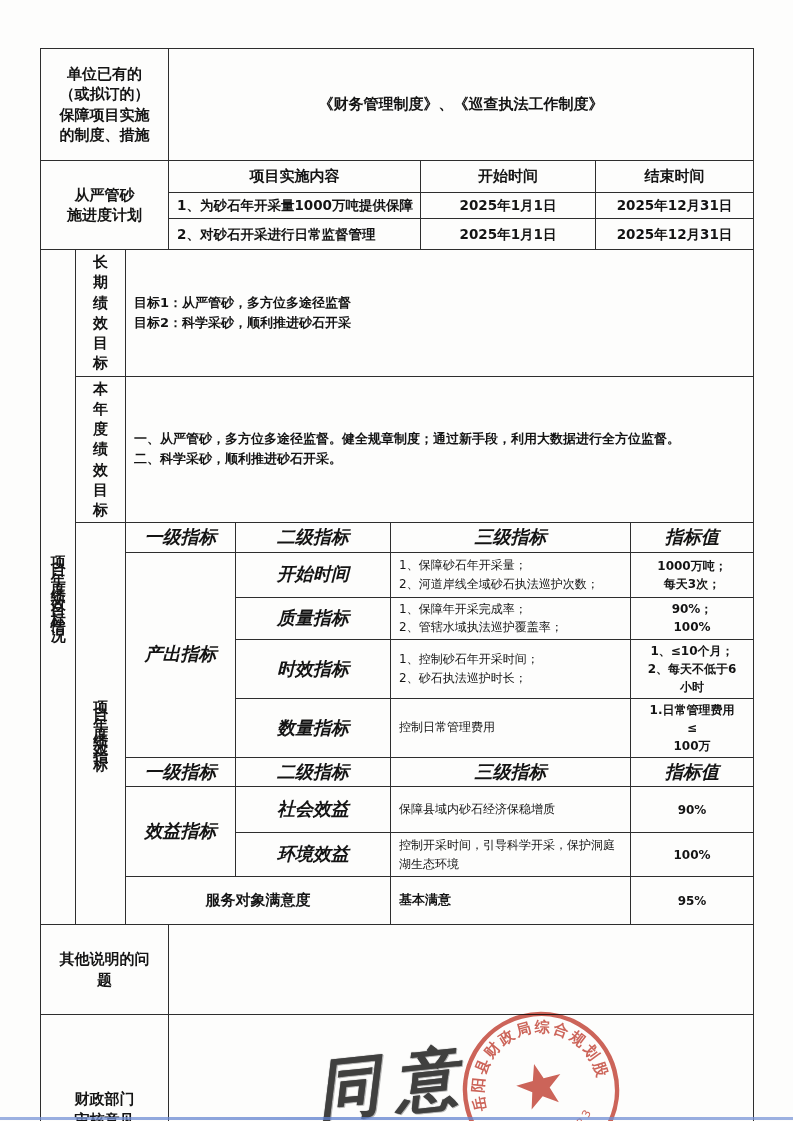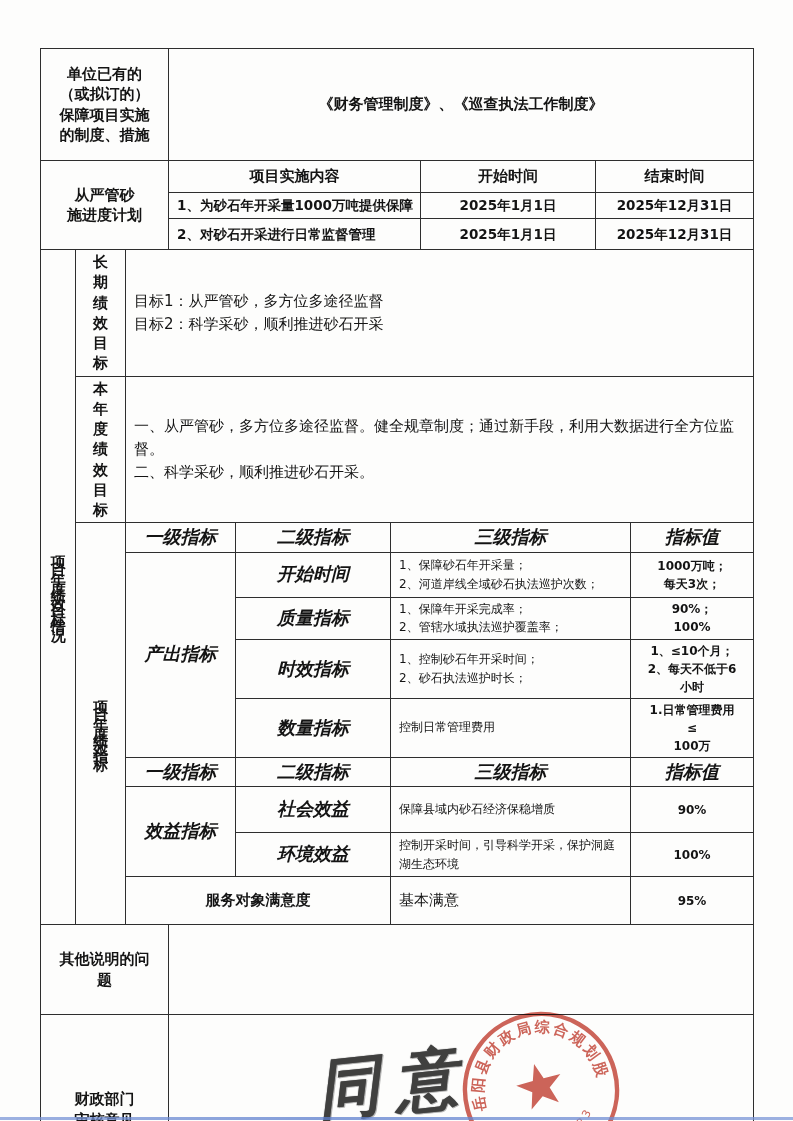--- a/index.html
+++ b/index.html
@@ -22,21 +22,21 @@
     vertical-align:middle;
     text-align:center;
     padding:2px 16px;
     word-break:break-all;
     line-height:1.35;
   }
   .hdr  { font-weight:700; font-size:15px; }
   .hdr2 { font-weight:700; font-size:18px;font-style:italic; }
   .cell { font-size:13.5px; font-weight:700; }
   .left { text-align:left; padding-left:8px; padding-right:6px; }
-  .small  { font-size:15px; font-weight:400; line-height:1.55; }
+  .small  { font-size:13px; font-weight:700; line-height:1.55; }
   .tiny   { font-size:12px;  font-weight:500; line-height:1.55; }
   .valcell{ font-size:12px;  font-weight:700; line-height:1.5; }
 
   .vcell { padding:0; }
   .vtext {
     writing-mode:vertical-lr;
     text-orientation:upright;
     letter-spacing:8px;
     font-weight:700;
     font-size:15px;

